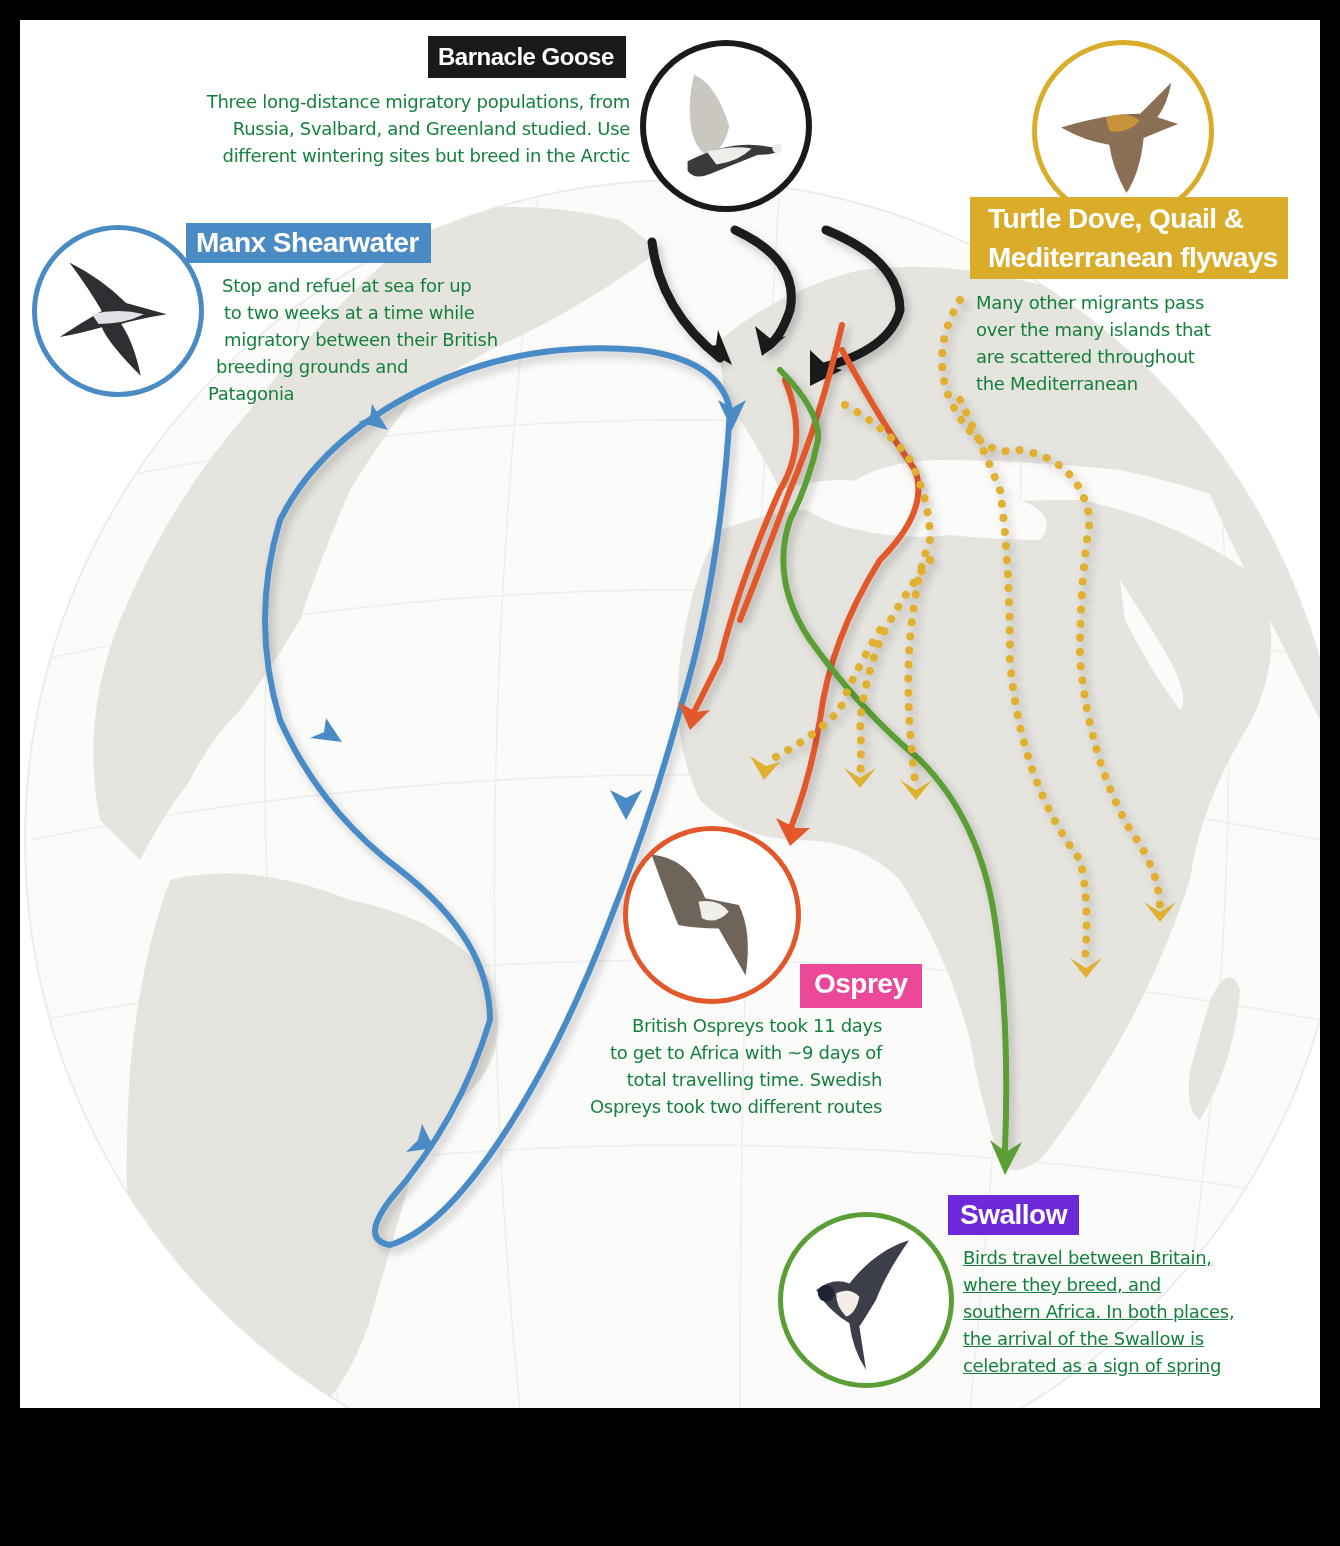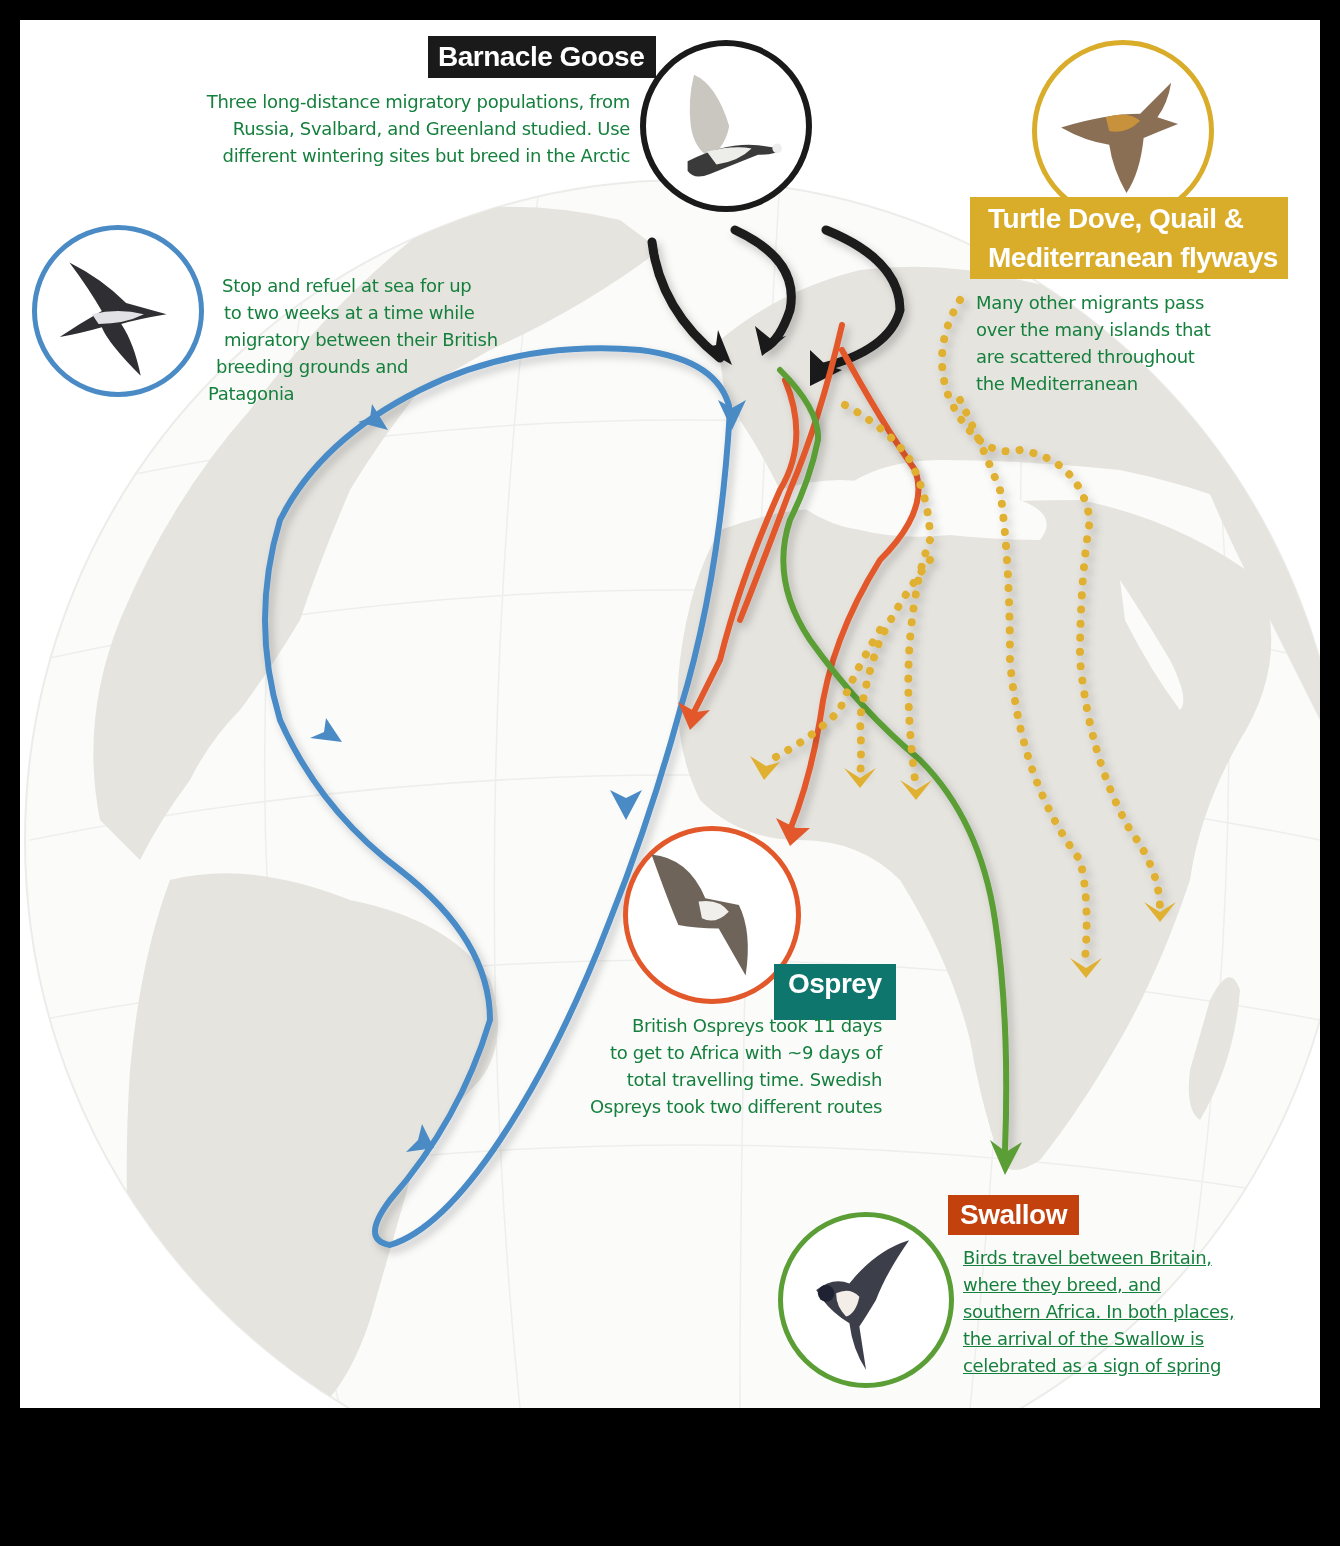--- a/index.html
+++ b/index.html
@@ -108,35 +108,36 @@
     </g>
     <g fill="#e0b030">
       <path d="M1124 882 L1140 902 L1156 882 L1140 892 Z"></path>
       <path d="M1050 938 L1066 958 L1082 938 L1066 948 Z"></path>
       <path d="M880 760 L896 780 L912 760 L896 770 Z"></path>
       <path d="M824 748 L840 768 L856 748 L840 758 Z"></path>
       <path d="M730 736 L744 760 L760 742 L746 746 Z"></path>
     </g>
   </svg>
 
-  <div class="label" style="left:408px;top:16px;background:#1a1a1a;font-size:28px;line-height:42px;padding:0 12px 0 10px;">Barnacle Goose</div>
+  <div class="label" style="left:408px;top:16px;background:#1a1a1a;font-size:24px;line-height:42px;padding:0 12px 0 10px;">Barnacle Goose</div>
   <div class="circle" style="left:620px;top:20px;width:172px;height:172px;border:6px solid #1a1a1a;">
     <svg viewBox="0 0 100 100">
       <path d="M30 18 Q44 24 52 50 Q50 62 40 70 Q30 64 28 50 Q26 34 30 18 Z" fill="#c9c7c0"></path>
       <path d="M26 72 Q50 60 70 62 L84 64 Q82 68 70 68 Q55 74 40 80 Q30 84 26 78 Z" fill="#3a3a3a"></path>
       <path d="M38 66 Q54 62 66 64 Q58 72 44 74 Z" fill="#ededea"></path>
       <circle cx="82" cy="64" r="3" fill="#eee"></circle>
     </svg>
   </div>
   <div class="desc" style="right:690px;top:68px;text-align:right;">
     <div>Three long-distance migratory populations, from</div>
     <div>Russia, Svalbard, and Greenland studied. Use</div>
     <div>different wintering sites but breed in the Arctic</div>
   </div>
 
+  <div class="label" style="left:166px;top:203px;background:#4a8bc6;font-size:28px;line-height:40px;padding:0 12px 0 10px;">Manx Shearwater</div>
   <div class="circle" style="left:12px;top:205px;width:172px;height:172px;border:5px solid #4a8bc6;">
     <svg viewBox="0 0 100 100">
       <path d="M20 20 Q40 30 55 45 L80 52 Q62 55 52 58 Q60 70 64 90 Q44 70 40 60 Q26 64 14 66 Q26 58 40 50 Q32 36 20 20 Z" fill="#2e2e33"></path>
       <path d="M34 52 Q50 48 66 52 Q54 58 38 58 Z" fill="#e2e2e6"></path>
     </svg>
   </div>
   <div class="desc" style="left:184px;top:252px;">
     <div style="padding-left:18px">Stop and refuel at sea for up</div>
     <div style="padding-left:20px">to two weeks at a time while</div>
     <div style="padding-left:20px">migratory between their British</div>
@@ -160,36 +161,36 @@
     <div>are scattered throughout</div>
     <div>the Mediterranean</div>
   </div>
 
   <div class="circle" style="left:603px;top:806px;width:178px;height:178px;border:5px solid #e2582a;">
     <svg viewBox="0 0 100 100">
       <path d="M14 14 Q36 16 46 40 Q56 42 66 44 Q74 60 70 86 Q62 72 54 58 Q40 58 30 56 Q24 42 14 14 Z" fill="#6e6459"></path>
       <path d="M42 42 Q54 40 60 48 Q52 56 44 52 Z" fill="#f0efec"></path>
     </svg>
   </div>
-  <div class="label" style="left:754px;top:944px;background:#0f766e;font-size:28px;line-height:40px;padding:0 14px 16px 14px;">Osprey</div>
+  <div class="label" style="left:780px;top:944px;background:#ec4899;font-size:28px;line-height:40px;padding:0 14px 4px 14px;">Osprey</div>
   <div class="desc" style="right:438px;top:992px;text-align:right;">
     <div>British Ospreys took 11 days</div>
     <div>to get to Africa with ~9 days of</div>
     <div>total travelling time. Swedish</div>
     <div>Ospreys took two different routes</div>
   </div>
 
   <div class="circle" style="left:758px;top:1192px;width:176px;height:176px;border:5px solid #5a9e35;">
     <svg viewBox="0 0 100 100">
       <path d="M20 44 Q30 36 40 40 Q56 20 76 14 Q62 34 56 50 Q50 60 46 66 L50 92 Q42 80 40 64 Q30 58 24 50 Z" fill="#3c3f4a"></path>
       <path d="M32 46 Q40 42 46 48 Q44 58 38 60 Q32 54 32 46 Z" fill="#f3efe8"></path>
       <circle cx="26" cy="46" r="5" fill="#1f2233"></circle>
     </svg>
   </div>
-  <div class="label" style="left:928px;top:1175px;background:#c2410c;font-size:28px;line-height:40px;padding:0 12px 0 12px;">Swallow</div>
+  <div class="label" style="left:928px;top:1175px;background:#6d28d9;font-size:28px;line-height:40px;padding:0 12px 0 12px;">Swallow</div>
   <div class="desc" style="left:943px;top:1224px;text-decoration:underline;">
     <div>Birds travel between Britain,</div>
     <div>where they breed, and</div>
     <div>southern Africa. In both places,</div>
     <div>the arrival of the Swallow is</div>
     <div>celebrated as a sign of spring</div>
   </div>
 
 </div>
 

